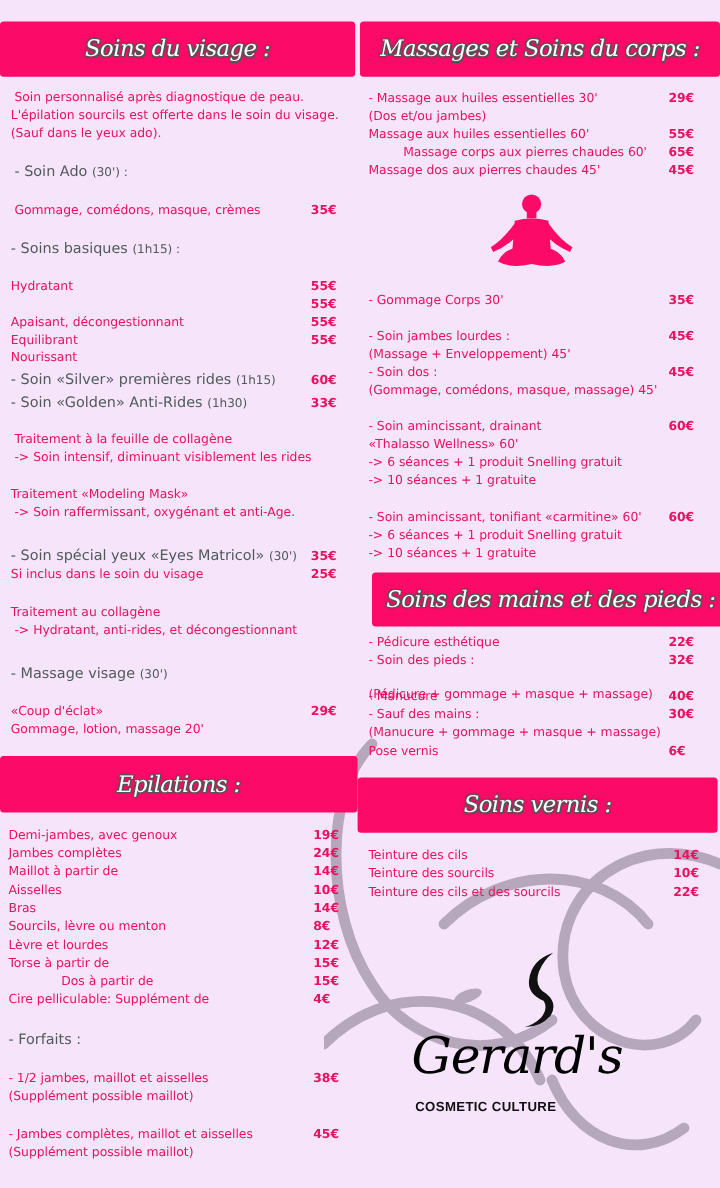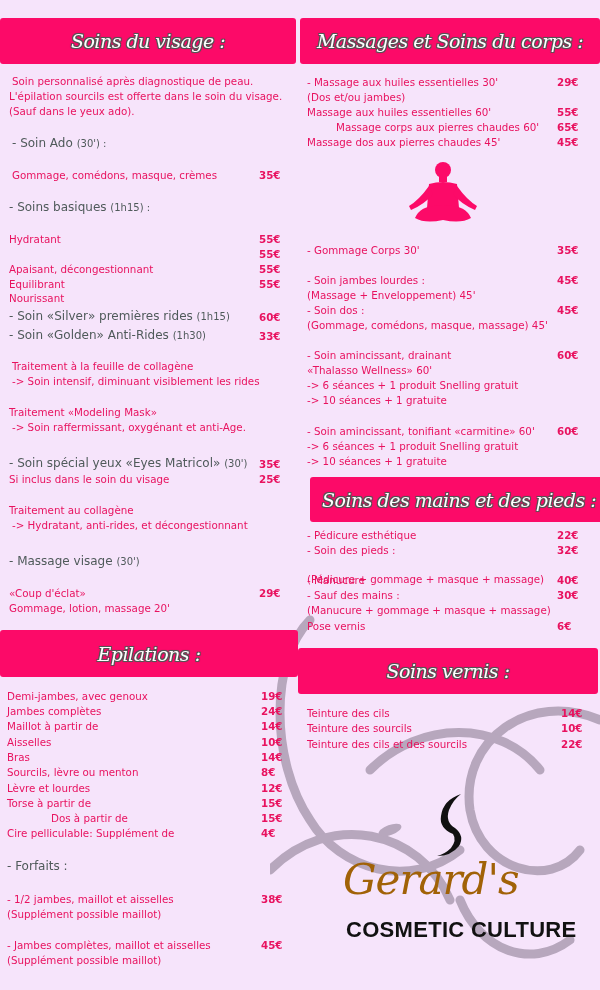--- a/index.html
+++ b/index.html
@@ -16,22 +16,22 @@
   .banner span {
     font-family:"DejaVu Serif", serif; font-style:italic;
     color:#fff; font-size:19px; letter-spacing:-0.5px;
     text-shadow: -1px -1px 0 #555, 1px -1px 0 #555, -1px 1px 0 #555, 1px 1px 0 #555, 0 0 2px #333;
   }
   .t { position:absolute; font-size:10.3px; color:#e8125f; white-space:nowrap; line-height:14px; }
   .h { position:absolute; font-size:12px; color:#4f5a5a; white-space:nowrap; line-height:15px; }
   .h small { font-size:10px; }
   .p { position:absolute; font-size:10.3px; color:#e8125f; font-weight:bold; white-space:nowrap; line-height:14px; }
   .logo-s { position:absolute; left:433px; top:792px; z-index:2; }
-  .logo-name { position:absolute; left:343px; top:855px; font-family:"DejaVu Serif", serif; font-style:italic; font-size:42px; color:#a16207; z-index:2; letter-spacing:-1px;}
-  .logo-sub { position:absolute; left:346px; top:917px; font-family:"Liberation Sans", sans-serif; font-weight:bold; font-size:22px; color:#111; z-index:2; letter-spacing:0.3px;}
+  .logo-name { position:absolute; left:343px; top:855px; font-family:"DejaVu Serif", serif; font-style:italic; font-size:42px; color:#000000; z-index:2; letter-spacing:-1px;}
+  .logo-sub { position:absolute; left:346px; top:917px; font-family:"Liberation Sans", sans-serif; font-weight:bold; font-size:11px; color:#111; z-index:2; letter-spacing:0.3px;}
 </style>
 </head>
 <body>
 
 <svg class="swirl" viewBox="0 0 330 390">
   <g fill="none" stroke="#b7a7bd" stroke-width="9" stroke-linecap="round">
     <path d="M40 20 C0 60 0 160 40 220 C70 270 140 290 190 250"></path>
     <path d="M330 120 C260 90 190 140 200 210 C210 270 280 290 310 250"></path>
     <path d="M100 170 C150 120 230 120 270 170"></path>
     <path d="M0 270 C60 210 150 230 180 300"></path>

